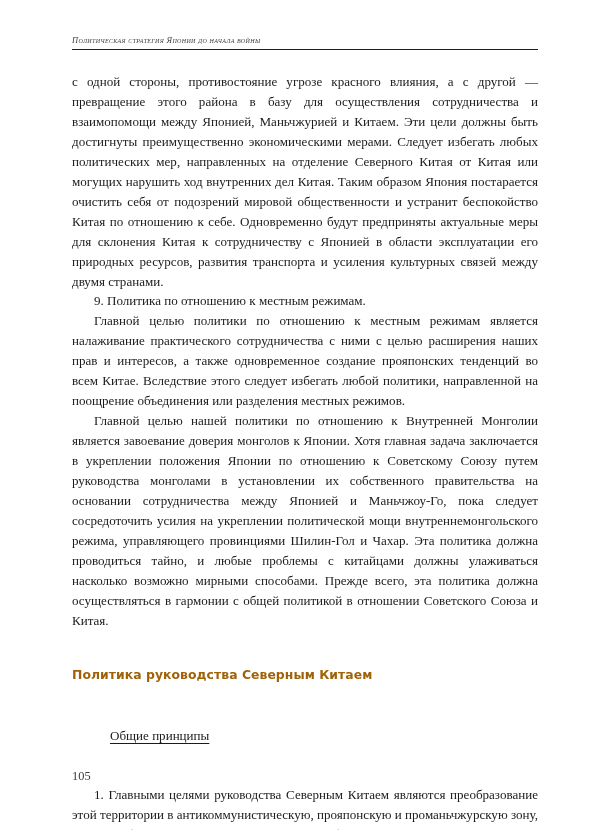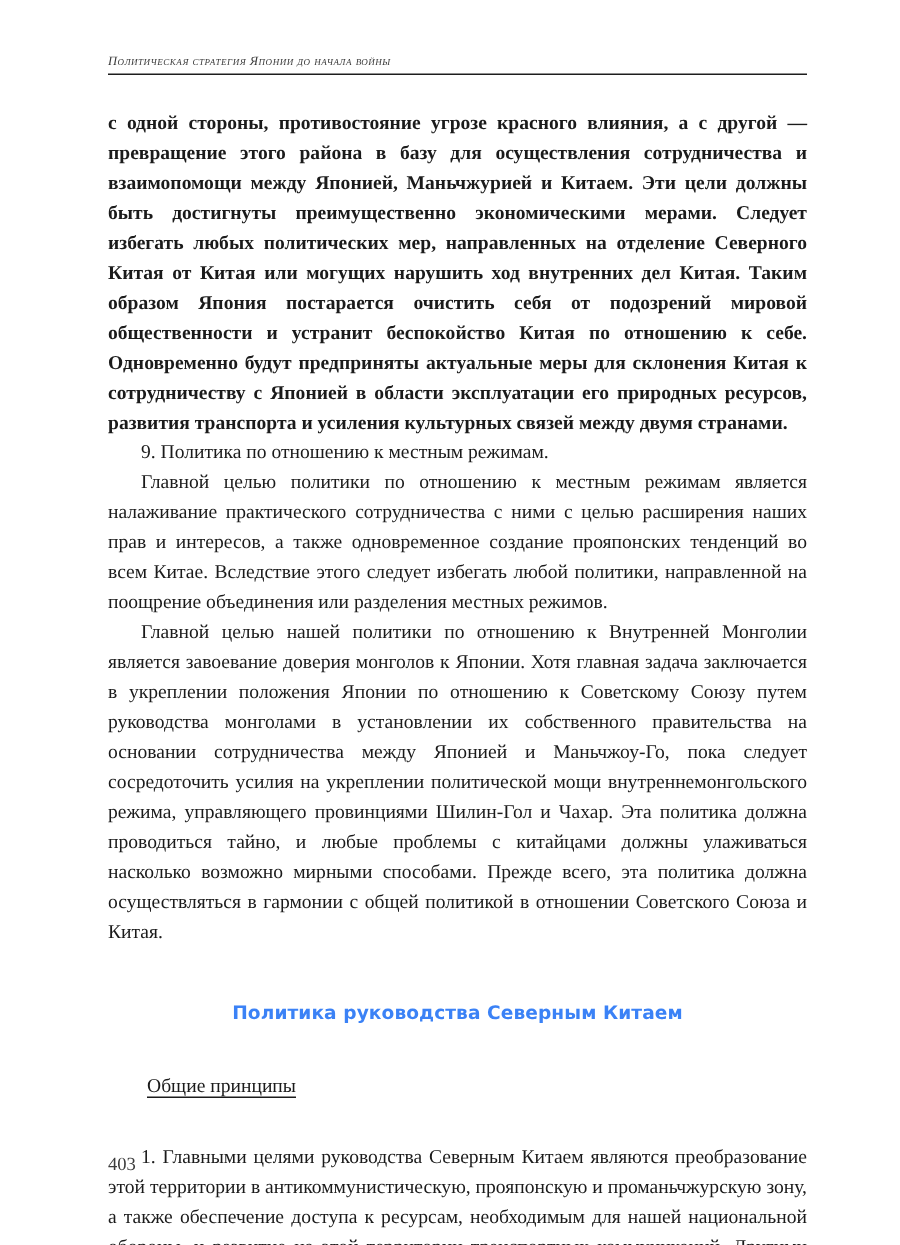--- a/index.html
+++ b/index.html
@@ -62,40 +62,38 @@
     text-align: justify;
     text-justify: inter-word;
     hyphens: manual;
     color: #1b1b1b;
   }
   p.body.indent {
     text-indent: 22px;
   }
   p.body.noindent {
     text-indent: 0;
-    font-weight: bold;
   }
 
   
   .section-heading {
     margin: 0;
-    text-align: center;
     font-family: "DejaVu Sans", "Liberation Sans", sans-serif;
     font-size: 12.4px;
     font-weight: 700;
-    color: #3b82f6;
+    color: #a16207;
     letter-spacing: 0.05px;
     line-height: 18px;
   }
   .spacer-before-heading { height: 35px; }
   .spacer-after-heading  { height: 26px; }
   .spacer-after-subhead  { height: 23px; }
 
   .subheading {
-    margin: 4px;
+    margin: 16px;
     text-indent: 22px;
     font-size: 13.05px;
     line-height: 19.95px;
     color: #1b1b1b;
   }
   .subheading span.u {
     text-decoration: underline;
     text-underline-offset: 2.5px;
     text-decoration-thickness: 1px;
   }
@@ -138,15 +136,15 @@
     <div class="spacer-after-heading"></div>
 
     <p class="subheading"><span class="u">Общие принципы</span></p>
 
     <div class="spacer-after-subhead"></div>
 
     <p class="body indent">1. Главными целями руководства Северным Китаем являются преобразование этой территории в антикоммунистическую, прояпонскую и проманьчжурскую зону, а также обеспечение доступа к ресурсам, необходимым для нашей национальной обороны, и развитие на этой территории транспортных коммуникаций. Другими словами, задача заключается в приготовлениях к угрозе влияния красных с одновременным превращением территории в базу сотрудничества и взаимопомощи между Японией, Маньчжурией и Кореей.</p>
 
   </div>
 
-  <div class="folio">403</div>
+  <div class="folio">105</div>
 
 </div>
 
 </body></html>

